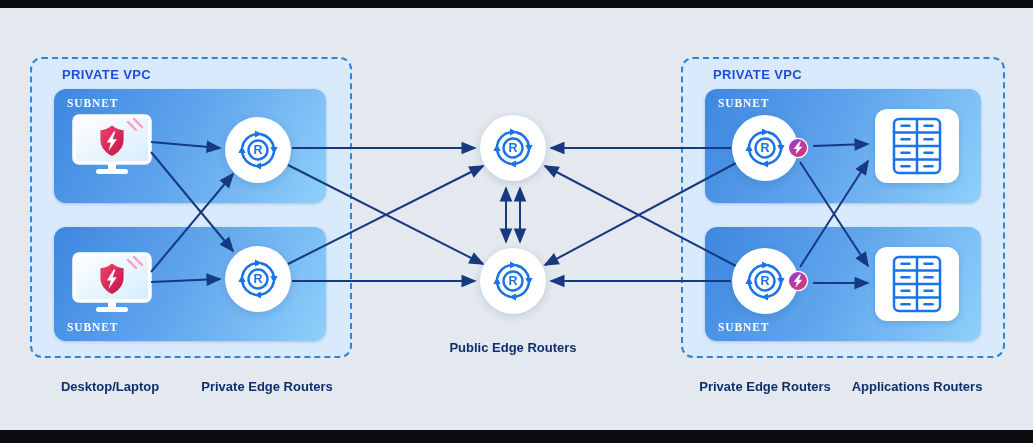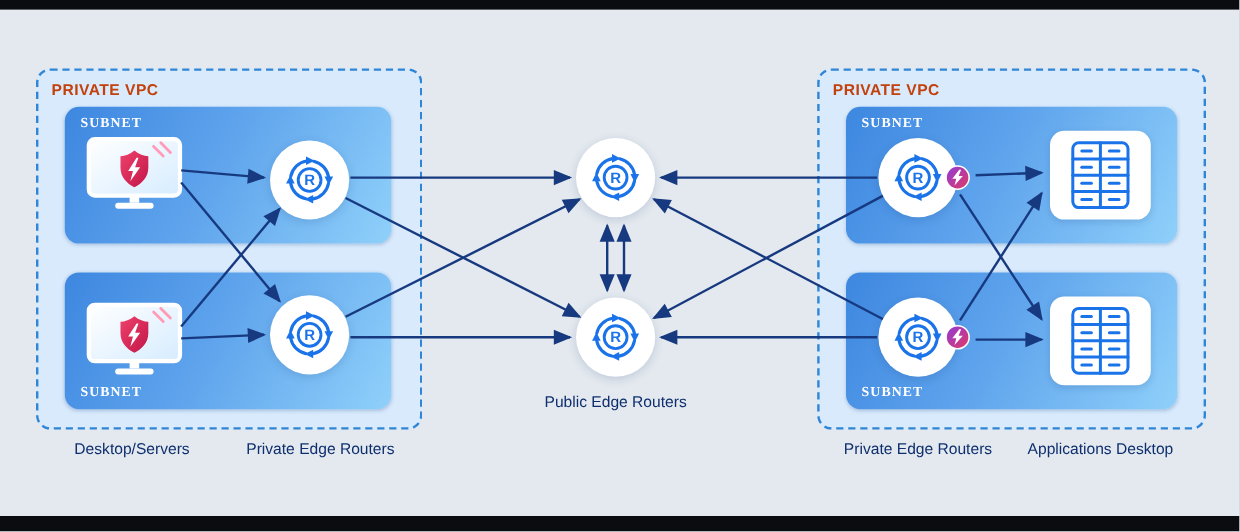--- a/index.html
+++ b/index.html
@@ -5,21 +5,21 @@
   html,body{margin:0;padding:0;background:#c9ced6;}
   .canvas{
     position:relative;width:1033px;height:443px;background:#e4e9ef;
     font-family:"Liberation Sans",sans-serif;overflow:hidden;
   }
   .frame-bar{position:absolute;left:0;width:100%;background:#0a0c10;}
   .frame-bar.top{top:0;height:8px;}
   .frame-bar.bottom{bottom:0;height:13px;}
 
   .vpc{position:absolute;background:#d8eafc;border:2px dashed #2f86d6;border-radius:12px;}
-  .vpc-label{position:absolute;top:8px;left:11px;font-size:13px;font-weight:bold;color:#c2410c;letter-spacing:.4px;}
+  .vpc-label{position:absolute;top:8px;left:30px;font-size:13px;font-weight:bold;color:#1d4ed8;letter-spacing:.4px;}
 
   .subnet{
     position:absolute;border-radius:12px;
     background:linear-gradient(118deg,#3d87e0 0%,#5ea3ec 45%,#8fd0fa 100%);
     box-shadow:0 1px 3px rgba(30,70,140,.25);
   }
   .subnet-label{position:absolute;left:13px;color:#ffffff;font-size:11.5px;font-weight:bold;letter-spacing:.9px;font-family:Liberation Serif, serif;}
   .subnet-label.top{top:8px;}
   .subnet-label.bottom{bottom:8px;}
 
@@ -32,21 +32,21 @@
   }
   #sym-router text{font-family:"Liberation Sans",sans-serif;font-weight:bold;font-size:12.5px;fill:#1a73e8;}
 
   .server-card{
     position:absolute;width:84px;height:74px;background:#ffffff;border-radius:12px;
     box-shadow:0 2px 6px rgba(20,60,120,.18);
     display:flex;align-items:center;justify-content:center;
   }
   .badge{position:absolute;}
 
-  .caption{position:absolute;width:150px;font-size:13px;font-weight:normal;color:#0e2f6e;text-align:center;}
+  .caption{position:absolute;width:150px;font-size:13px;font-weight:bold;color:#0e2f6e;text-align:center;margin-top:13px;}
   .arrows{position:absolute;left:0;top:0;}
 </style>
 </head>
 <body>
 
 <div class="canvas">
 
   <svg style="position:absolute;width:0;height:0" aria-hidden="true">
     <defs>
       <linearGradient id="screenGrad" x1="0" y1="0" x2="1" y2="1">
@@ -208,19 +208,19 @@
       </svg>
   </div>
 
   <svg class="badge" style="left:787px;top:137px" width="22" height="22">
       <use href="#sym-bolt"></use>
     </svg>
   <svg class="badge" style="left:787px;top:270px" width="22" height="22">
       <use href="#sym-bolt"></use>
     </svg>
 
-  <div class="caption" style="left:35px;top:366px">Desktop/Servers</div>
+  <div class="caption" style="left:35px;top:366px">Desktop/Laptop</div>
   <div class="caption" style="left:192px;top:366px">Private Edge Routers</div>
   <div class="caption" style="left:438px;top:327px">Public Edge Routers</div>
   <div class="caption" style="left:690px;top:366px">Private Edge Routers</div>
-  <div class="caption" style="left:842px;top:366px">Applications Desktop</div>
+  <div class="caption" style="left:842px;top:366px">Applications Routers</div>
 
 </div>
 
 </body></html>

